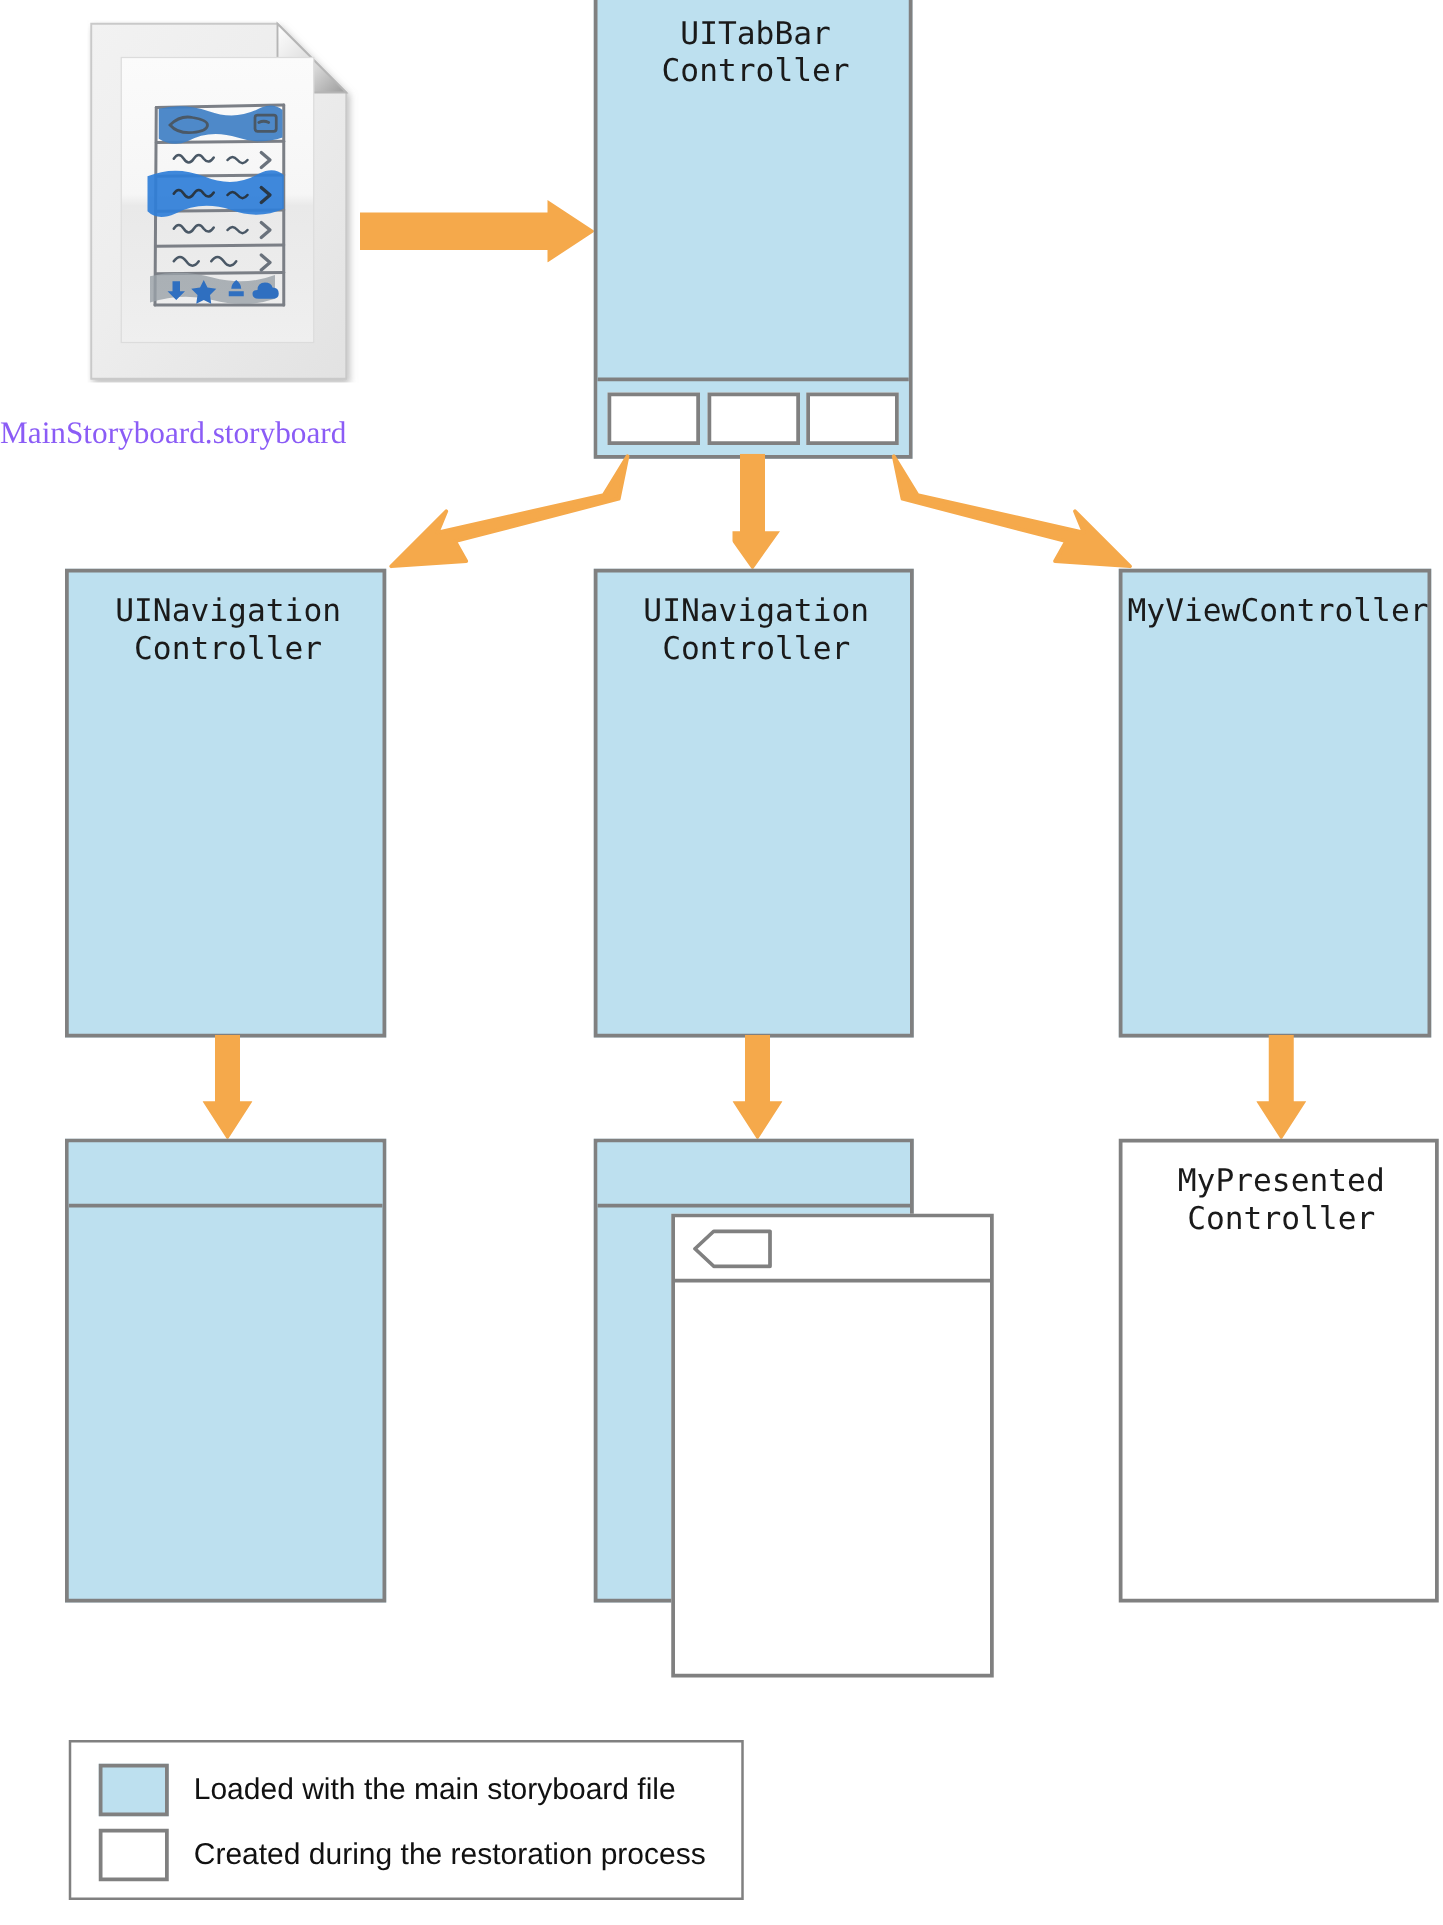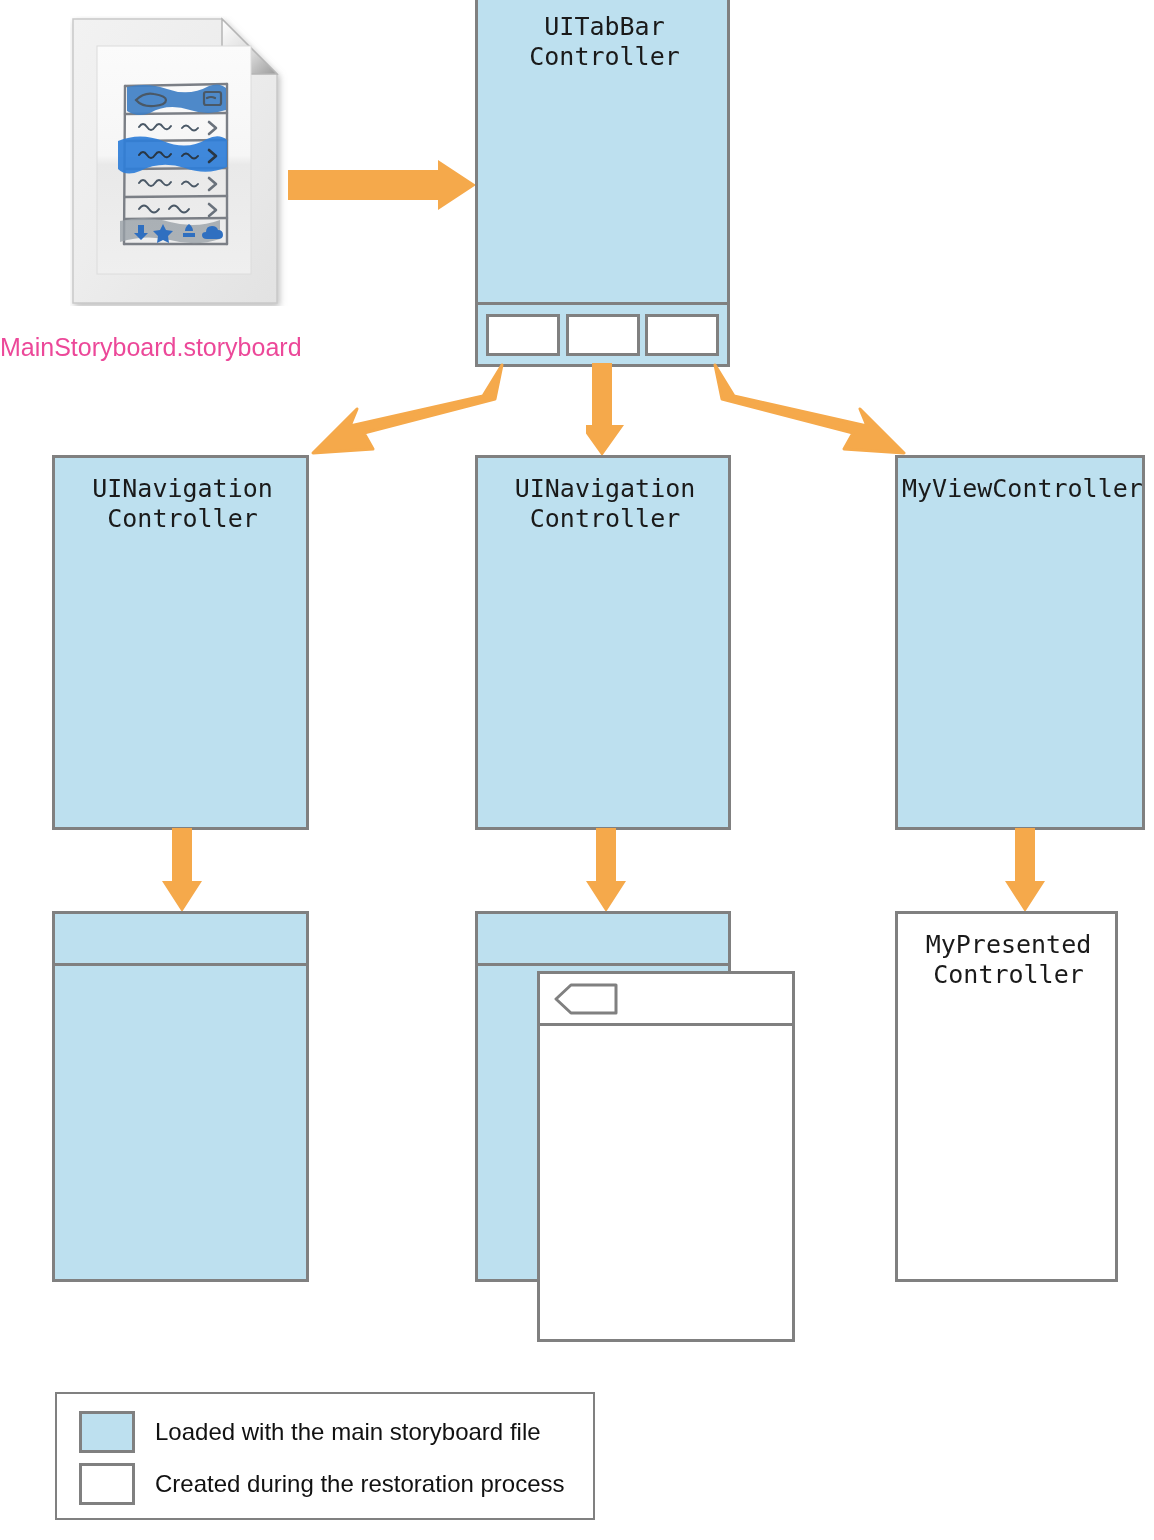--- a/index.html
+++ b/index.html
@@ -97,24 +97,24 @@
     left: 70px;
     top: 16px;
     width: 224px;
     height: 290px;
   }
   .sblabel {
     position: absolute;
     left: 0px;
     top: 332px;
     width: 380px;
-    font-family: Liberation Sans, sans-serif;
+    font-family: Liberation Serif, serif;
     font-size: 25px;
     line-height: 30px;
-    color: #ec4899;
+    color: #8b5cf6;
     text-align: left;
     white-space: nowrap;
   }
 
   
   .legend {
     position: absolute;
     left: 55px;
     top: 1392px;
     width: 540px;
@@ -327,21 +327,21 @@
   <div class="vcbox white" style="left:537px; top:971px; width:258px; height:371px; z-index:5;">
     <div class="navbar white">
       <div class="backbtn">
         <svg width="64" height="32" viewBox="0 0 64 32" xmlns="http://www.w3.org/2000/svg">
           <path d="M17,2 L62,2 L62,30 L17,30 L2,16 Z" fill="#ffffff" stroke="#808080" stroke-width="3" stroke-linejoin="round"></path>
         </svg>
       </div>
     </div>
   </div>
 
-  <div class="vcbox white" style="left:895px; top:911px; width:223px; height:371px;">
+  <div class="vcbox white" style="left:895px; top:911px; width:256px; height:371px;">
     <div class="vctitle" style="top:16px;">MyPresented
 Controller</div>
   </div>
 
   <div class="legend">
     <div class="legend-row r1">
       <div class="legend-swatch white"></div>
       <div class="legend-text">Created during the restoration process</div>
     </div>
     <div class="legend-row r0">

